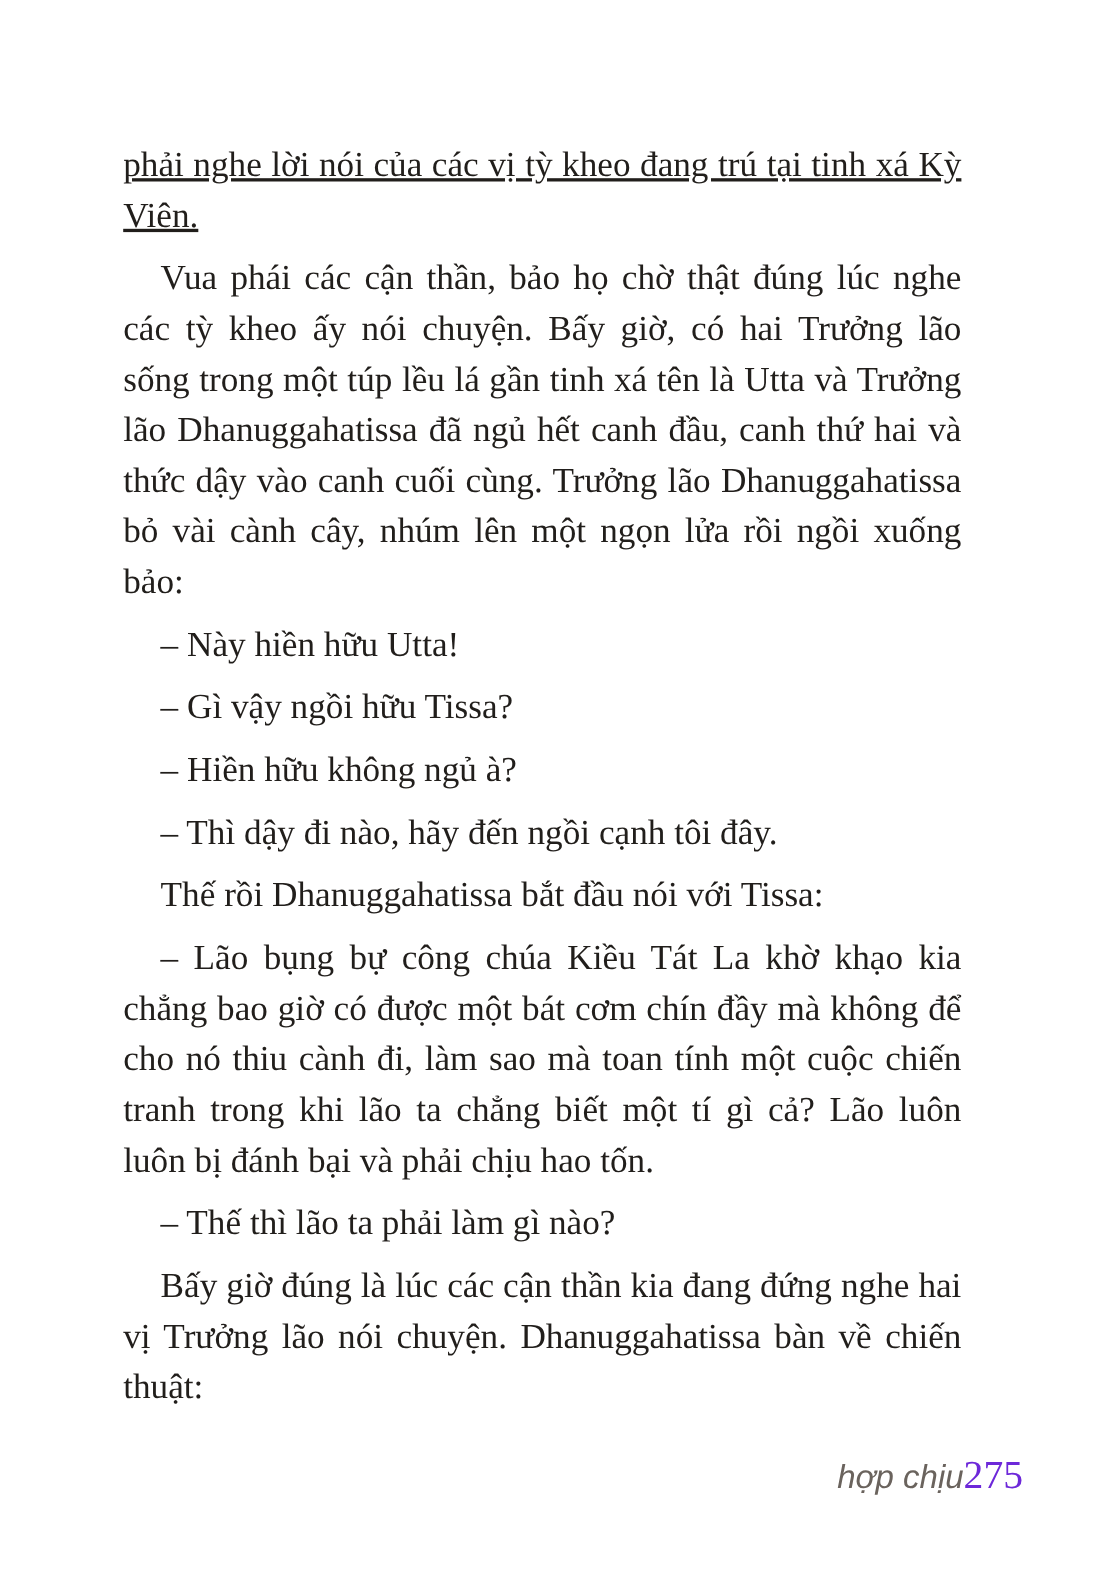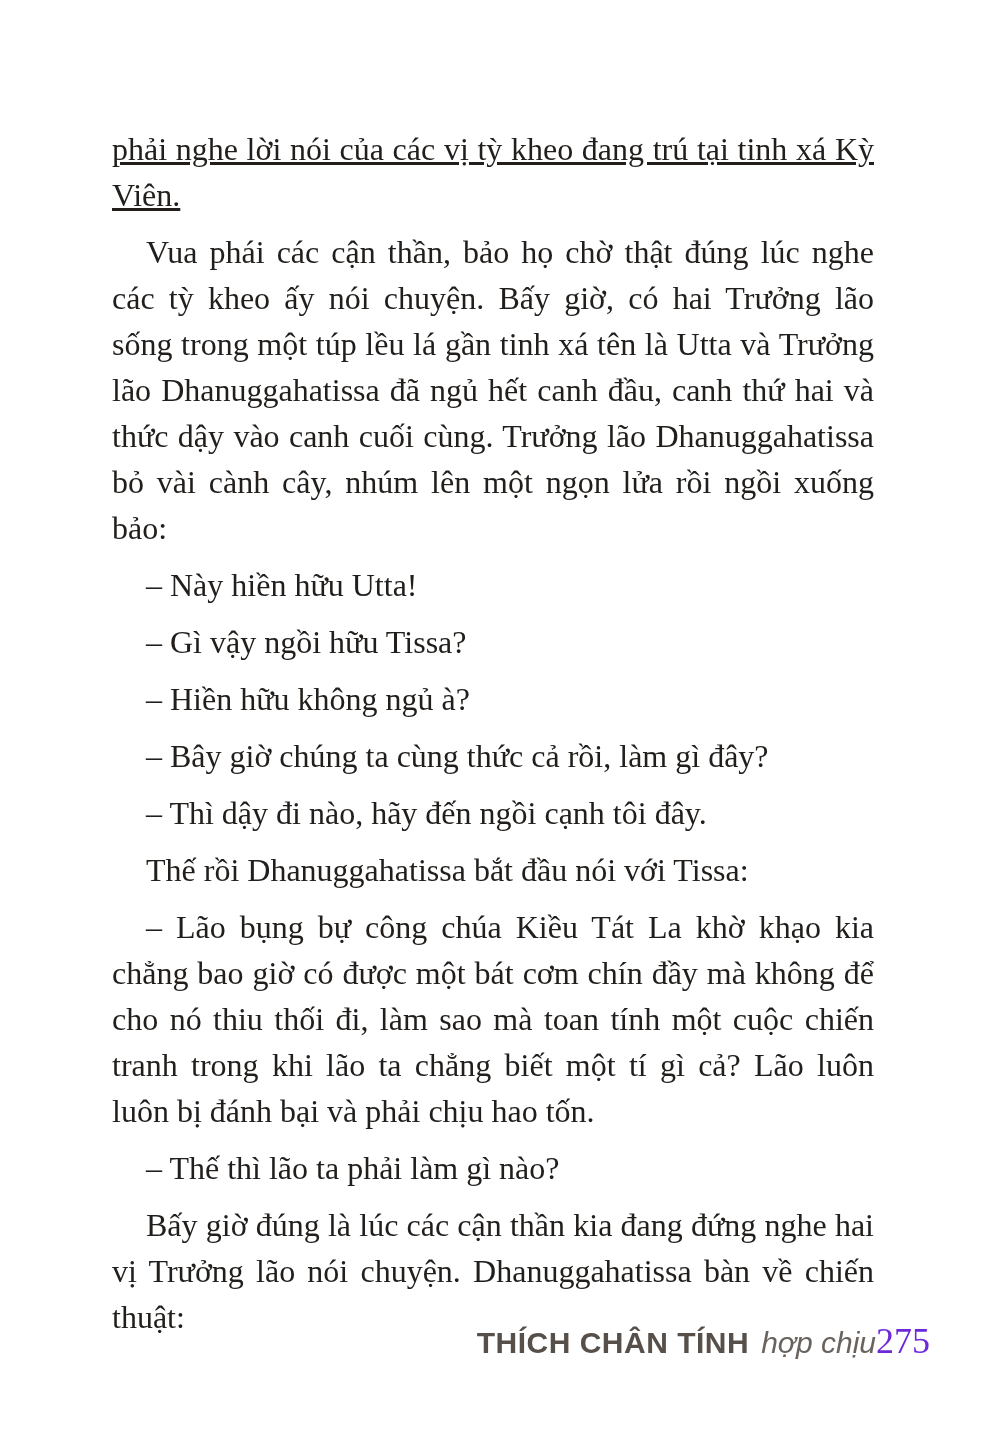--- a/index.html
+++ b/index.html
@@ -72,27 +72,25 @@
 <body>
 
 <div class="page">
 
   <div class="text-block">
     <p>phải nghe lời nói của các vị tỳ kheo đang trú tại tinh xá Kỳ Viên.</p>
     <p class="indent">Vua phái các cận thần, bảo họ chờ thật đúng lúc nghe các tỳ kheo ấy nói chuyện. Bấy giờ, có hai Trưởng lão sống trong một túp lều lá gần tinh xá tên là Utta và Trưởng lão Dhanuggahatissa đã ngủ hết canh đầu, canh thứ hai và thức dậy vào canh cuối cùng. Trưởng lão Dhanuggahatissa bỏ vài cành cây, nhúm lên một ngọn lửa rồi ngồi xuống bảo:</p>
     <p class="dialogue">– Này hiền hữu Utta!</p>
     <p class="dialogue">– Gì vậy ngồi hữu Tissa?</p>
     <p class="dialogue">– Hiền hữu không ngủ à?</p>
-    <p class="dialogue">– Bây giờ chúng ta cùng thức cả rồi, làm gì đây?</p>
     <p class="dialogue">– Thì dậy đi nào, hãy đến ngồi cạnh tôi đây.</p>
     <p class="indent">Thế rồi Dhanuggahatissa bắt đầu nói với Tissa:</p>
-    <p class="indent">– Lão bụng bự công chúa Kiều Tát La khờ khạo kia chẳng bao giờ có được một bát cơm chín đầy mà không để cho nó thiu thối đi, làm sao mà toan tính một cuộc chiến tranh trong khi lão ta chẳng biết một tí gì cả? Lão luôn luôn bị đánh bại và phải chịu hao tốn.</p>
+    <p class="indent">– Lão bụng bự công chúa Kiều Tát La khờ khạo kia chẳng bao giờ có được một bát cơm chín đầy mà không để cho nó thiu cành đi, làm sao mà toan tính một cuộc chiến tranh trong khi lão ta chẳng biết một tí gì cả? Lão luôn luôn bị đánh bại và phải chịu hao tốn.</p>
     <p class="dialogue">– Thế thì lão ta phải làm gì nào?</p>
     <p class="indent">Bấy giờ đúng là lúc các cận thần kia đang đứng nghe hai vị Trưởng lão nói chuyện. Dhanuggahatissa bàn về chiến thuật:</p>
   </div>
 
   <div class="footer">
-    <span class="footer-author">THÍCH CHÂN TÍNH</span>
     <span class="footer-collection">hợp chịu</span>
     <span class="footer-page">275</span>
   </div>
 
 </div>
 
 </body></html>

